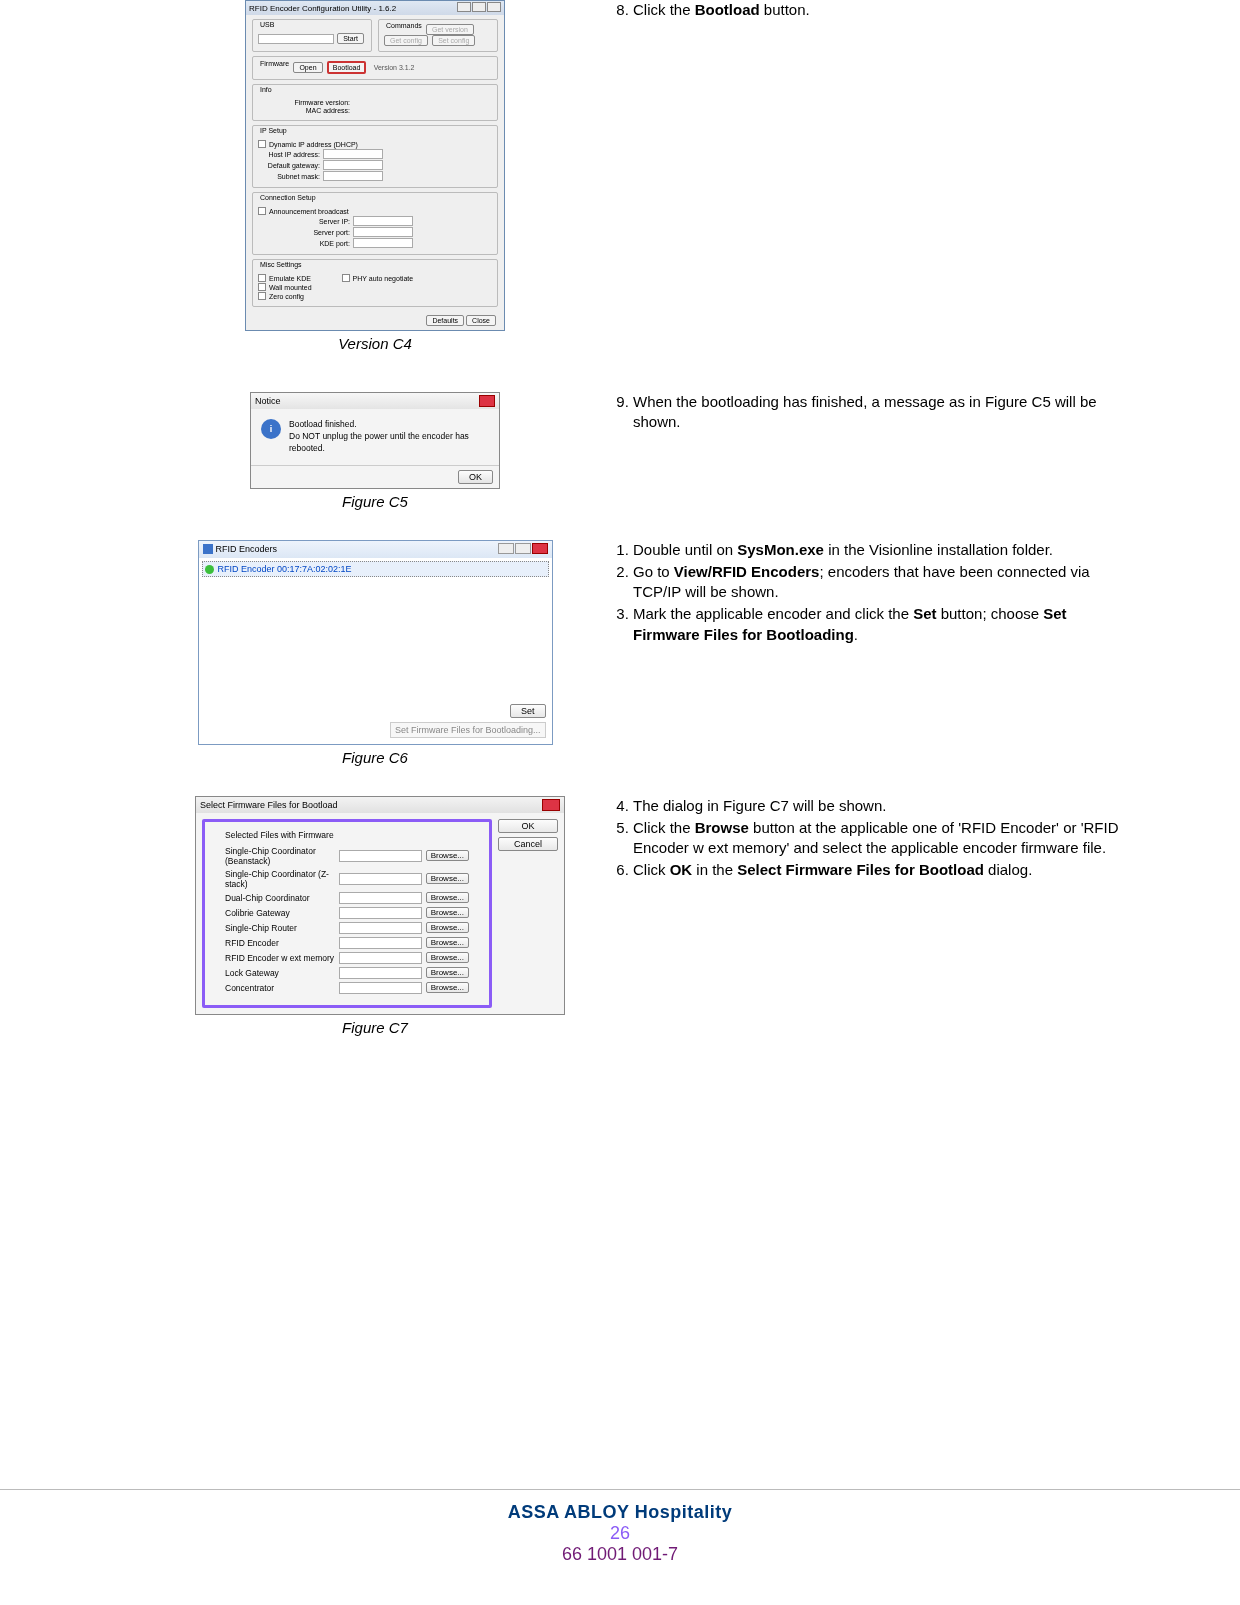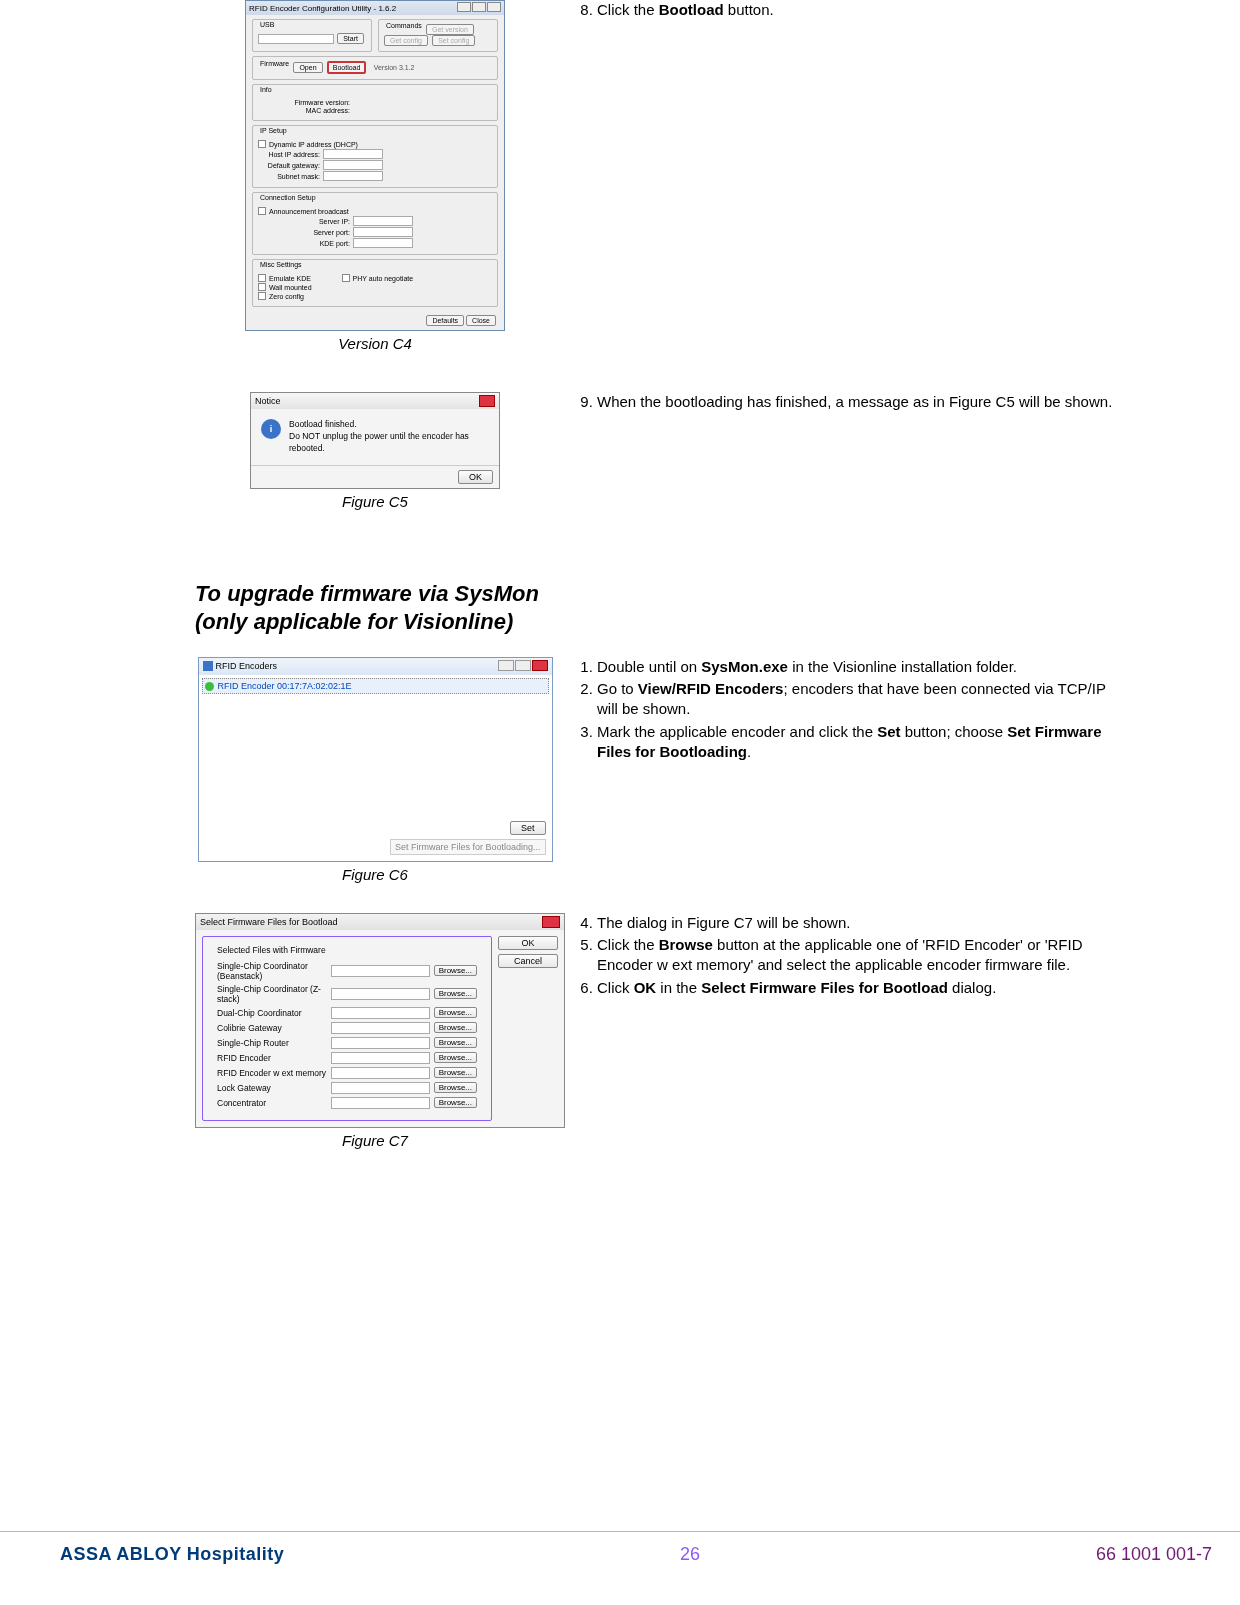--- a/index.html
+++ b/index.html
@@ -6,21 +6,21 @@
   body {
     font-family: Verdana, Arial, sans-serif;
     font-size: 15px;
     width: 1240px;
     height: 1605px;
     background: #fff;
     position: relative;
     color: #000;
   }
   .page { padding: 0 120px 0 195px; }
-  .row { display: flex; gap: 20px; margin-bottom: 30px; }
+  .row { display: flex; gap: 56px; margin-bottom: 30px; }
   .left-col { width: 360px; flex-shrink: 0; }
   .right-col { flex: 1; }
   .caption { font-style: italic; text-align: center; font-size: 15px; margin-top: 4px; }
   ol.instr { list-style-position: outside; padding-left: 22px; }
   ol.instr li { margin-bottom: 2px; line-height: 1.35; }
   .section-title { font-weight: bold; font-style: italic; font-size: 22px; margin: 70px 0 20px 0; line-height: 1.3; }
 
   
   .c4-win {
     width: 260px; margin: 0 auto; border: 1px solid #6b8bb0; font-size: 8px;
@@ -64,36 +64,37 @@
   .dot{width:9px;height:9px;border-radius:50%;background:#3bbf3b;flex-shrink:0;}
   .c6-foot{padding:6px;background:#fff;border-top:0;display:flex;flex-direction:column;align-items:flex-end;gap:4px;}
   .c6-foot-btn{border:1px solid #888;background:linear-gradient(#fdfdfd,#e7e7e7);border-radius:2px;padding:1px 10px;font-size:9px; align-self:flex-end;}
   .c6-foot-label{color:#888;font-size:9px;}
 
   
   .c7-win{width:370px;margin:0 auto;border:1px solid #888;font-size:9px;}
   .c7-title{background:linear-gradient(#f3f3f3,#e1e1e1);display:flex;justify-content:space-between;align-items:center;padding:2px 4px;}
   .c7-title .x{width:18px;height:12px;background:#d34;border:1px solid #900;}
   .c7-body{background:#f4f4f4;display:flex;padding:6px;gap:6px;}
-  .c7-left{flex:1;border:1px solid #8b5cf6;border-radius:2px;padding:8px 14px;}
+  .c7-left{flex:1;border:3px solid #8b5cf6;border-radius:2px;padding:8px 20px;}
   .c7-left-title{font-size:8.5px;margin-bottom:6px;}
   .c7-row{display:flex;align-items:center;margin:3px 0;gap:4px;}
   .c7-rlabel{width:110px;font-size:8.5px;}
   .c7-rinput{flex:1;height:12px;border:1px solid #aaa;background:#fff;}
   .c7-browse{border:1px solid #888;border-radius:2px;background:linear-gradient(#fcfcfc,#e8e8e8);font-size:8px;padding:0px 4px;}
   .c7-right{width:60px;display:flex;flex-direction:column;gap:4px;}
   .c7-rbtn{border:1px solid #888;border-radius:2px;background:linear-gradient(#fcfcfc,#e8e8e8);font-size:9px;padding:1px 0;text-align:center;}
 
   
   .pg-footer{
     position:absolute;bottom:40px;left:0;right:0;
     border-top:1px solid #bbb;
-    padding:12px 28px 0 60px;
+    padding:12px 60px 0 60px;
     display:flex;justify-content:space-between;align-items:center;
     font-size:18px;
+    flex-direction:column;
   }
   .pg-footer .brand{color:#003b7a;font-weight:600;font-family:Arial,sans-serif;letter-spacing:0.5px;}
   .pg-footer .pnum{color:#8b5cf6;}
   .pg-footer .docnum{color:#701a75;}
 
   b{font-weight:bold;}
 </style>
 </head>
 <body>
 
@@ -235,24 +236,20 @@
       </div>
       <div class="caption">Figure C5</div>
     </div>
     <div class="right-col">
       <ol class="instr" start="9">
         <li>When the bootloading has finished, a message as in Figure C5 will be shown.</li>
       </ol>
     </div>
   </div>
 
-  <div class="section-title">
-    <div>To upgrade firmware via SysMon</div>
-    <div>(only applicable for Visionline)</div>
-  </div>
 
   <div class="row">
     <div class="left-col">
       <div class="c6-win">
         <div class="c6-title">
           <span style="display:flex;align-items:flex-end;gap:3px;">
               <span style="width:10px;height:10px;background:#3b73c9;display:inline-block;"></span>
               <span>RFID Encoders</span>
             </span>
           <span class="wbtns"><span></span><span></span><span class="close"></span></span>

